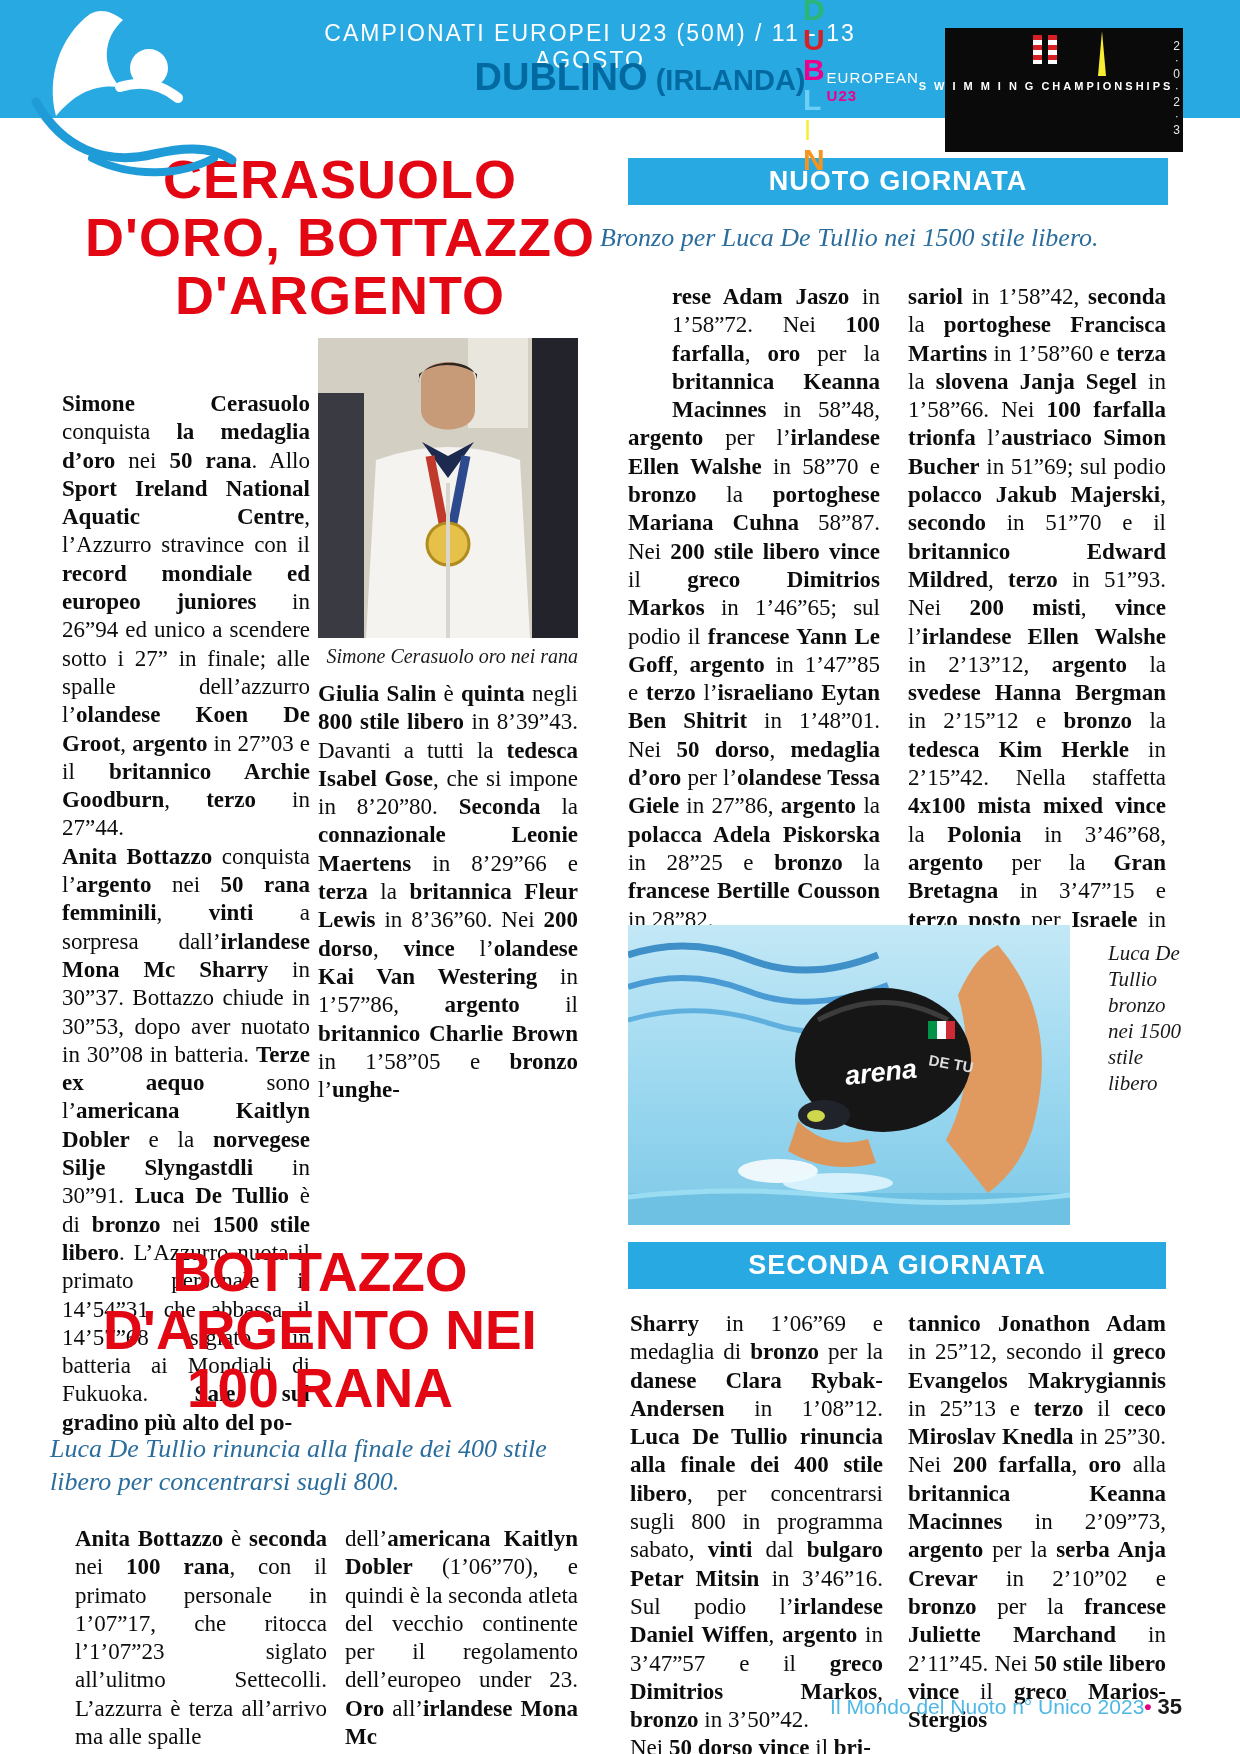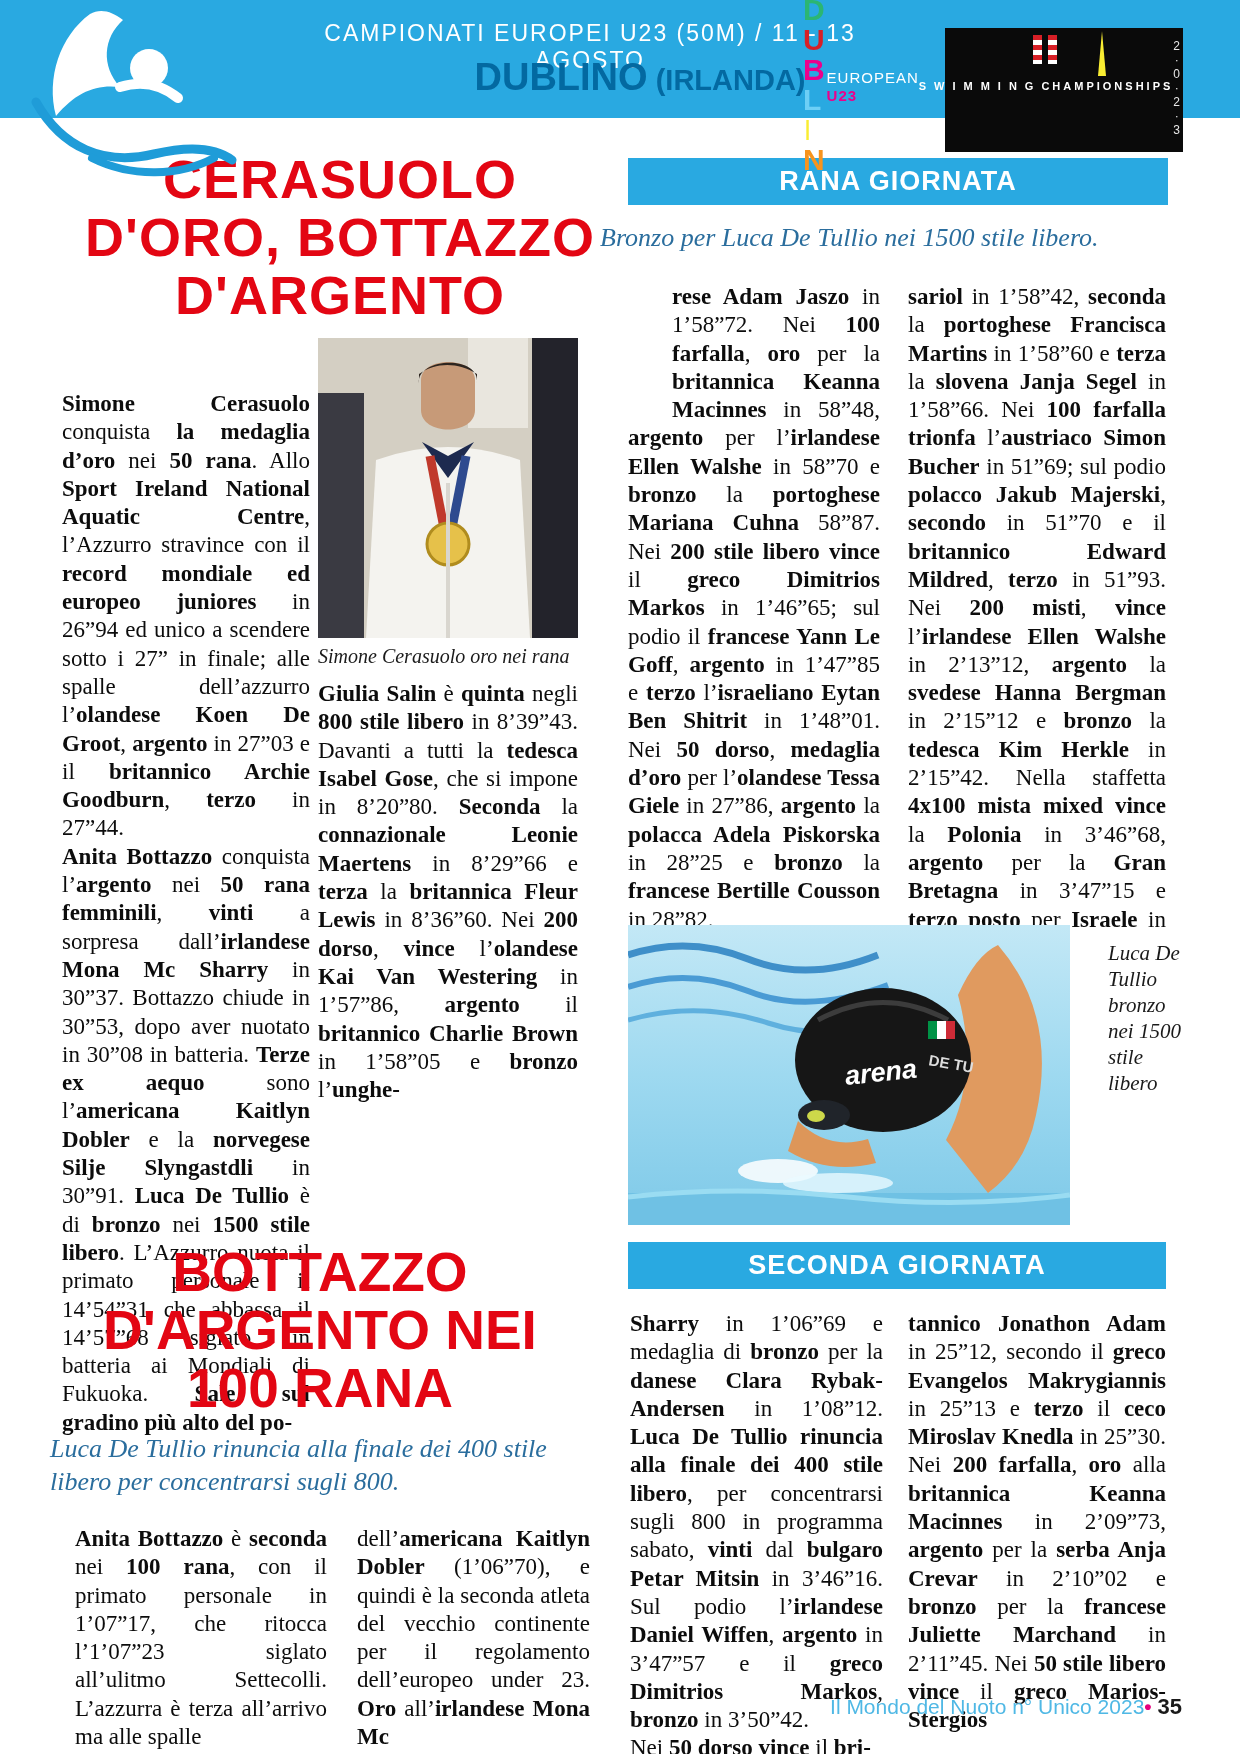--- a/index.html
+++ b/index.html
@@ -56,31 +56,31 @@
   
   .col{position:absolute;font-size:23px;line-height:28.3px;color:#0c0c0c;
        text-align:justify;}
   .col p{margin:0;}
   .col b{font-weight:bold;}
   .c-a1-1{left:62px; top:390px; width:248px;}
   .c-a1-2{left:318px;top:338px; width:260px;}
   .c-a1-3{left:628px;top:283px; width:252px;}
   .c-a1-4{left:908px;top:283px; width:258px;}
   .c-a2-1{left:75px; top:1525px;width:252px;}
-  .c-a2-2{left:345px;top:1525px;width:233px;margin-left:12px;}
+  .c-a2-2{left:345px;top:1525px;width:233px;}
   .c-a2-3{left:630px;top:1310px;width:253px;}
   .c-a2-4{left:908px;top:1310px;width:258px;}
   .zo-spacer{float:left;width:44px;height:118px;}
 
   
   .photo{display:block;}
   .photo1{width:260px;height:300px;}
   .photo2{position:absolute;left:628px;top:925px;width:442px;height:300px;}
   .caption{font-style:italic;color:#1a1a1a;margin-left:16px;}
-  .cap1{font-size:20px;line-height:24px;margin:6px 0 12px 0;text-align:left;}
+  .cap1{font-size:20px;line-height:24px;margin:6px 0 12px 0;text-align:right;}
   .cap2{position:absolute;left:1092px;top:940px;width:82px;font-size:21px;line-height:26px;}
 
   
   .footer{position:absolute;right:58px;top:1694px;text-align:right;
           font-family:"Liberation Sans","DejaVu Sans",sans-serif;font-size:21px;color:#4fb8e5;}
   .footer .sep{color:#e6007e;font-weight:bold;}
   .footer .pg{color:#1a1a1a;font-weight:bold;font-size:22px;}
 </style>
 </head>
 <body>
@@ -114,21 +114,21 @@
     <div class="dublin-l4">CHAMPIONSHIPS</div>
     <div class="dublin-year">2 · 0 · 2 · 3</div>
   </div>
 
   <div class="headline h1">
     <span>CERASUOLO</span>
     <span>D'ORO, BOTTAZZO</span>
     <span>D'ARGENTO</span>
   </div>
 
-  <div class="banner banner1">RANA GIORNATA</div>
+  <div class="banner banner1">NUOTO GIORNATA</div>
   <div class="standfirst sf1">Bronzo per Luca De Tullio nei 1500 stile libero.</div>
 
   <div class="col c-a1-1">
     <p><b>Simone Cerasuolo</b> conquista <b>la medaglia d’oro</b> nei <b>50 rana</b>. Allo <b>Sport Ireland National Aquatic Centre</b>, l’Azzurro stravince con il <b>record mondiale ed europeo juniores</b> in 26”94 ed unico a scendere sotto i 27” in finale; alle spalle dell’azzurro l’<b>olandese Koen De Groot</b>, <b>argento</b> in 27”03 e il <b>britannico Archie Goodburn</b>, <b>terzo</b> in 27”44.</p>
     <p><b>Anita Bottazzo</b> conquista l’<b>argento</b> nei <b>50 rana femminili</b>, <b>vinti</b> a sorpresa dall’<b>irlandese Mona Mc Sharry</b> in 30”37. Bottazzo chiude in 30”53, dopo aver nuotato in 30”08 in batteria. <b>Terze ex aequo</b> sono l’<b>americana Kaitlyn Dobler</b> e la <b>norvegese Silje Slyngastdli</b> in 30”91. <b>Luca De Tullio</b> è di <b>bronzo</b> nei <b>1500 stile libero</b>. L’Azzurro nuota il primato personale il 14’54”31 che abbassa il 14’57”68 siglato in batteria ai Mondiali di Fukuoka. <b>Sale sul gradino più alto del po-</b></p>
   </div>
 
   <div class="col c-a1-2">
 
     <svg class="photo photo1" viewBox="0 0 260 300">

